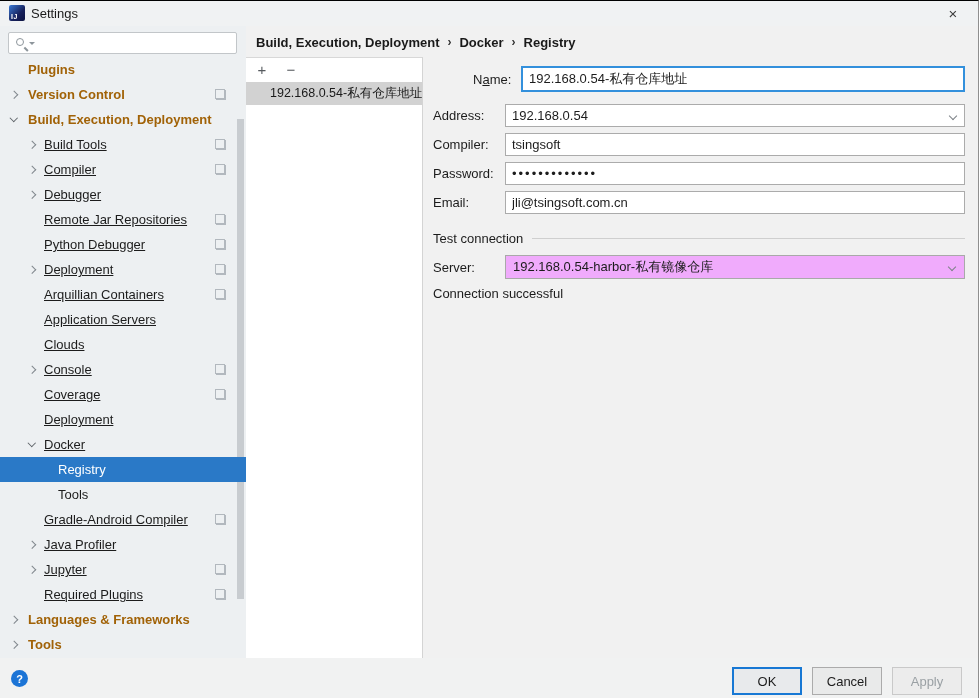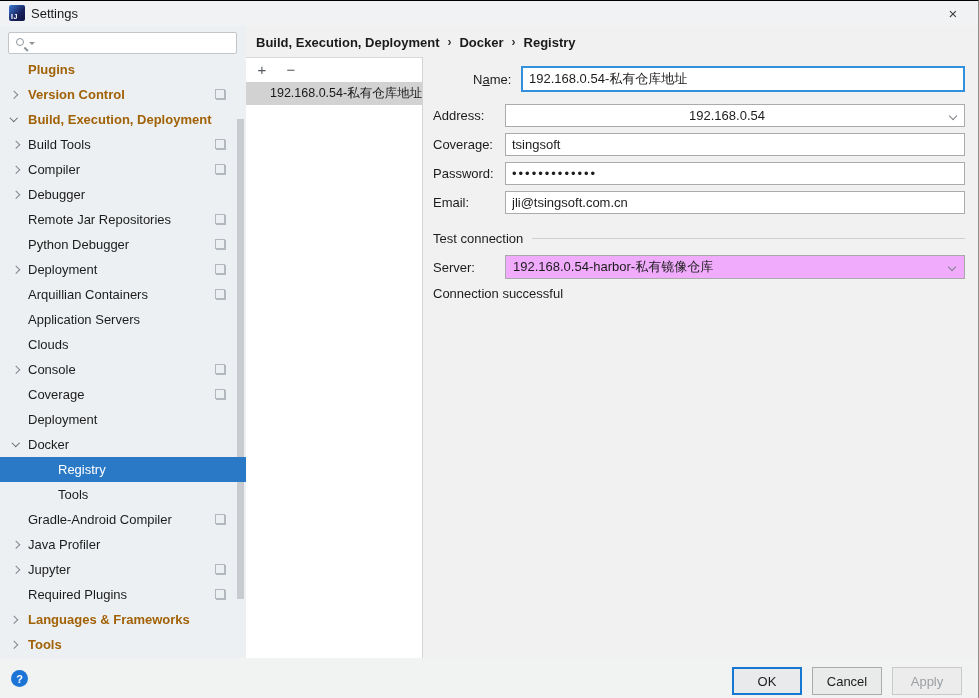--- a/index.html
+++ b/index.html
@@ -27,21 +27,21 @@
          border:1.4px solid #8d959b; border-radius:50%; }
   .mag::after { content:""; position:absolute; left:7.5px; top:7.5px; width:1.5px; height:4.5px;
                 background:#8d959b; transform:rotate(-45deg); }
   .mag-caret { position:absolute; left:20px; top:9px; width:0; height:0;
                border-left:3px solid transparent; border-right:3px solid transparent;
                border-top:3.5px solid #8d959b; }
   .tree { position:absolute; left:0; top:31px; right:0; }
   .tree-row { height:25px; display:flex; align-items:center; font-size:13px; color:#1c1c1c; cursor:default; }
   .tree-row.bold { font-weight:bold; color:#a16207; }
   .tree-row.lvl0 { padding-left:9px; }
-  .tree-row.lvl1 { padding-left:11px; }
+  .tree-row.lvl1 { padding-left:27px;text-decoration:underline; }
   .tree-row.lvl2 { padding-left:58px; }
   .arrow-slot { width:17px; flex:0 0 17px; display:flex; align-items:center; }
   .lvl0 .arrow-slot { width:19px; flex:0 0 19px; }
   .chev { width:5.5px; height:5.5px; border-right:1.6px solid #83898f; border-bottom:1.6px solid #83898f; }
   .chev.right { transform:rotate(-45deg); margin-left:2px; }
   .chev.down  { transform:rotate(45deg); border-color:#5b6065; margin-top:-3px; margin-left:2px; }
   .tree-label { white-space:nowrap; }
   .badge-icon { position:relative; width:11px; height:11px; margin-left:auto; margin-right:20px; flex:0 0 11px; }
   .badge-icon::before { content:""; position:absolute; right:0; bottom:0; width:8px; height:8px; border:1px solid #b2b8be; }
   .badge-icon::after  { content:""; position:absolute; left:0; top:0; width:8px; height:8px;
@@ -62,21 +62,21 @@
   .crumb-sep { font-weight:bold; color:#333; font-size:12px; }
   
   .form { position:absolute; left:423px; top:56px; right:0; bottom:40px; font-size:13px; color:#1c1c1c; }
   .frow { position:absolute; left:10px; right:13px; display:flex; align-items:center; }
   .flabel { flex:0 0 72px; }
   .flabel.narrow { flex:0 0 48px; }
   .finput { flex:1; height:23px; background:#fff; border:1px solid #ababab; font-family:"Liberation Sans",sans-serif;
             font-size:13px; color:#1c1c1c; padding:0 6px; outline:none; }
   .finput.focused { height:26px; border:2px solid var(--focus,#3390dc); }
   .combo-wrap { flex:1; position:relative; display:flex; }
-  .combo-wrap .finput { width:100%; padding-right:22px;text-align:center; }
+  .combo-wrap .finput { width:100%; padding-right:22px; }
   .combo-chev { position:absolute; right:9px; top:9px; width:6px; height:6px;
                 border-right:1.5px solid #7c8287; border-bottom:1.5px solid #7c8287; transform:rotate(45deg); }
   .server-combo { flex:1; position:relative; height:24px; background:#f0abfc; border:1px solid #a9a9a9;
                   display:flex; align-items:center; padding:0 22px 0 7px; }
   .server-combo .combo-chev { top:8px; }
   .mnemonic { text-decoration:underline; }
   .pwd { letter-spacing:2px; }
   .sep-row { display:flex; align-items:center; }
   .sep-line { flex:1; height:1px; background:#cfcfcf; margin-left:9px; }
   .row-name { top:9px;margin-left:40px; }
@@ -291,21 +291,21 @@
 
     <div class="frow row-address">
       <span class="flabel">Address:</span>
       <span class="combo-wrap">
         <input class="finput" value="192.168.0.54" style="">
         <span class="combo-chev"></span>
       </span>
     </div>
 
     <div class="frow row-username">
-      <span class="flabel">Coverage:</span>
+      <span class="flabel">Compiler:</span>
       <input class="finput" value="tsingsoft" style="">
     </div>
 
     <div class="frow row-password">
       <span class="flabel">Password:</span>
       <input class="finput pwd" value="•••••••••••••" style="">
     </div>
 
     <div class="frow row-email">
       <span class="flabel">Email:</span>

